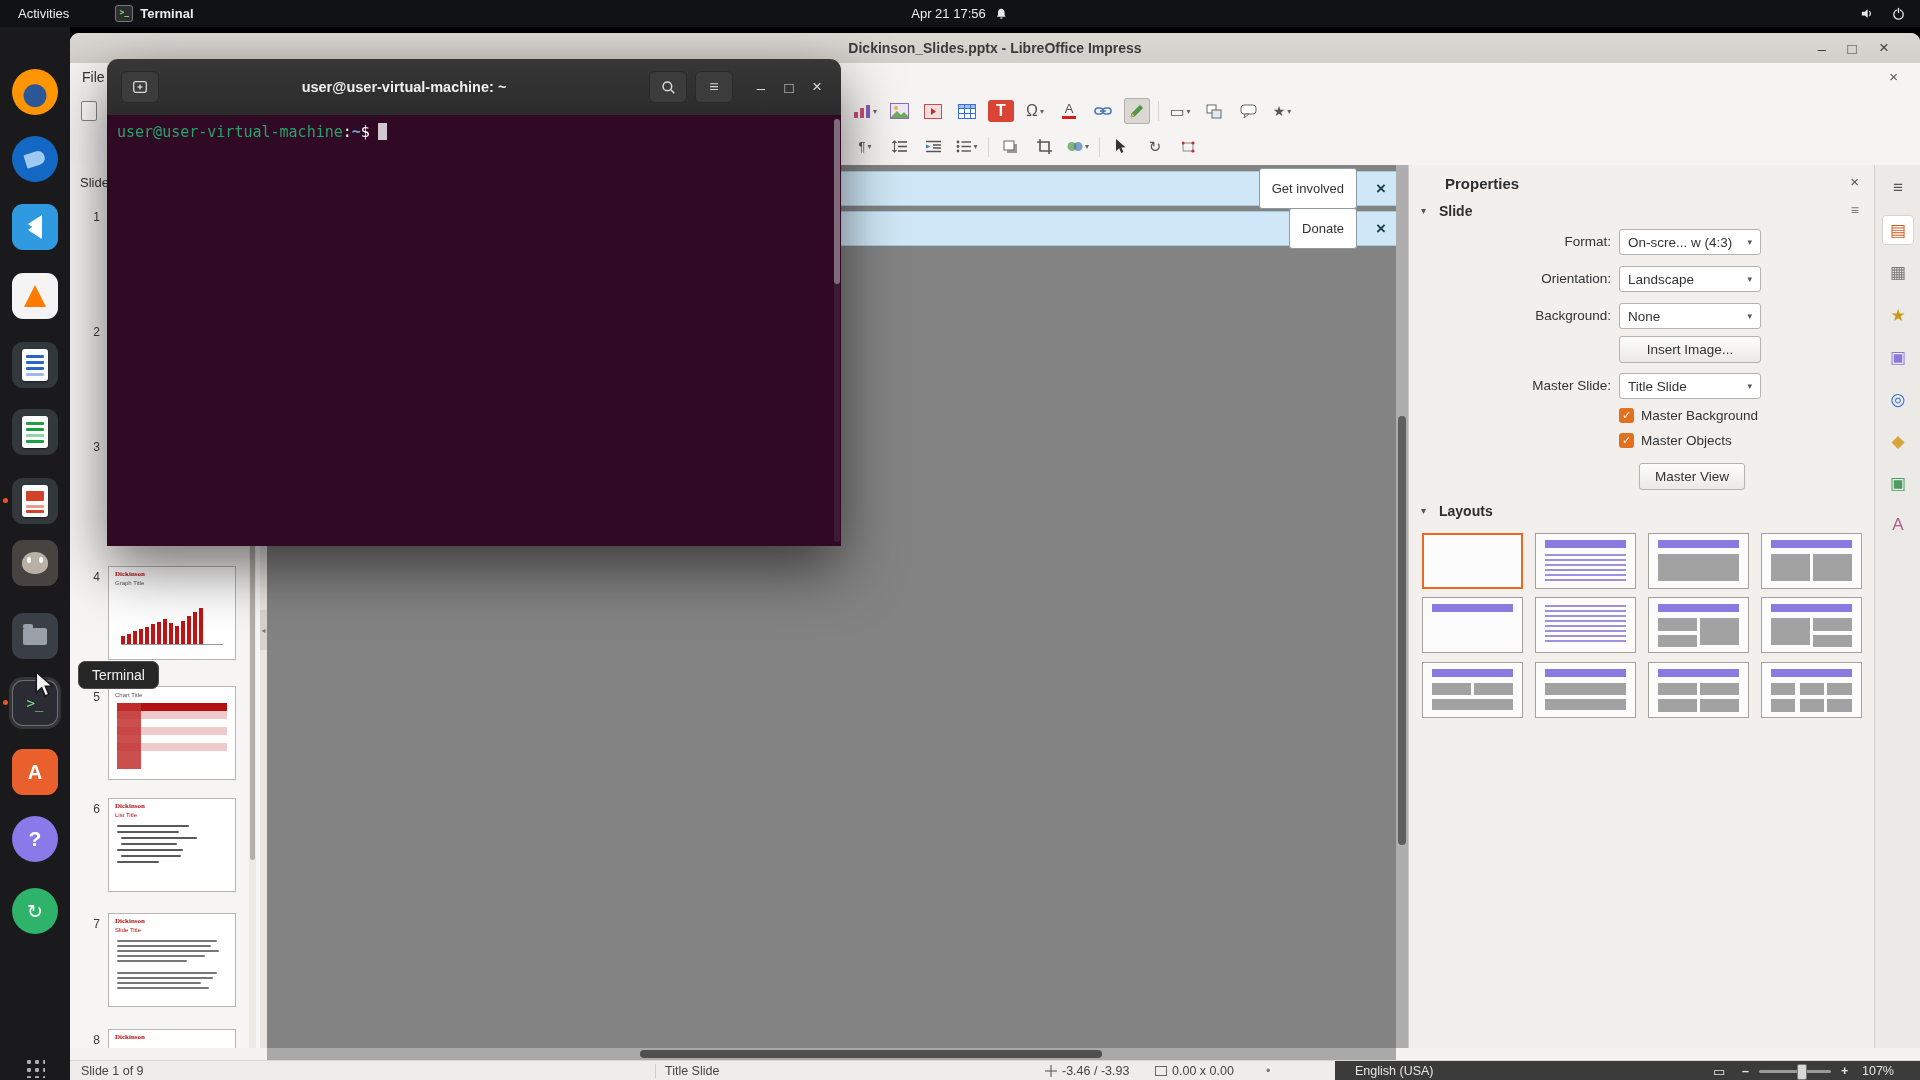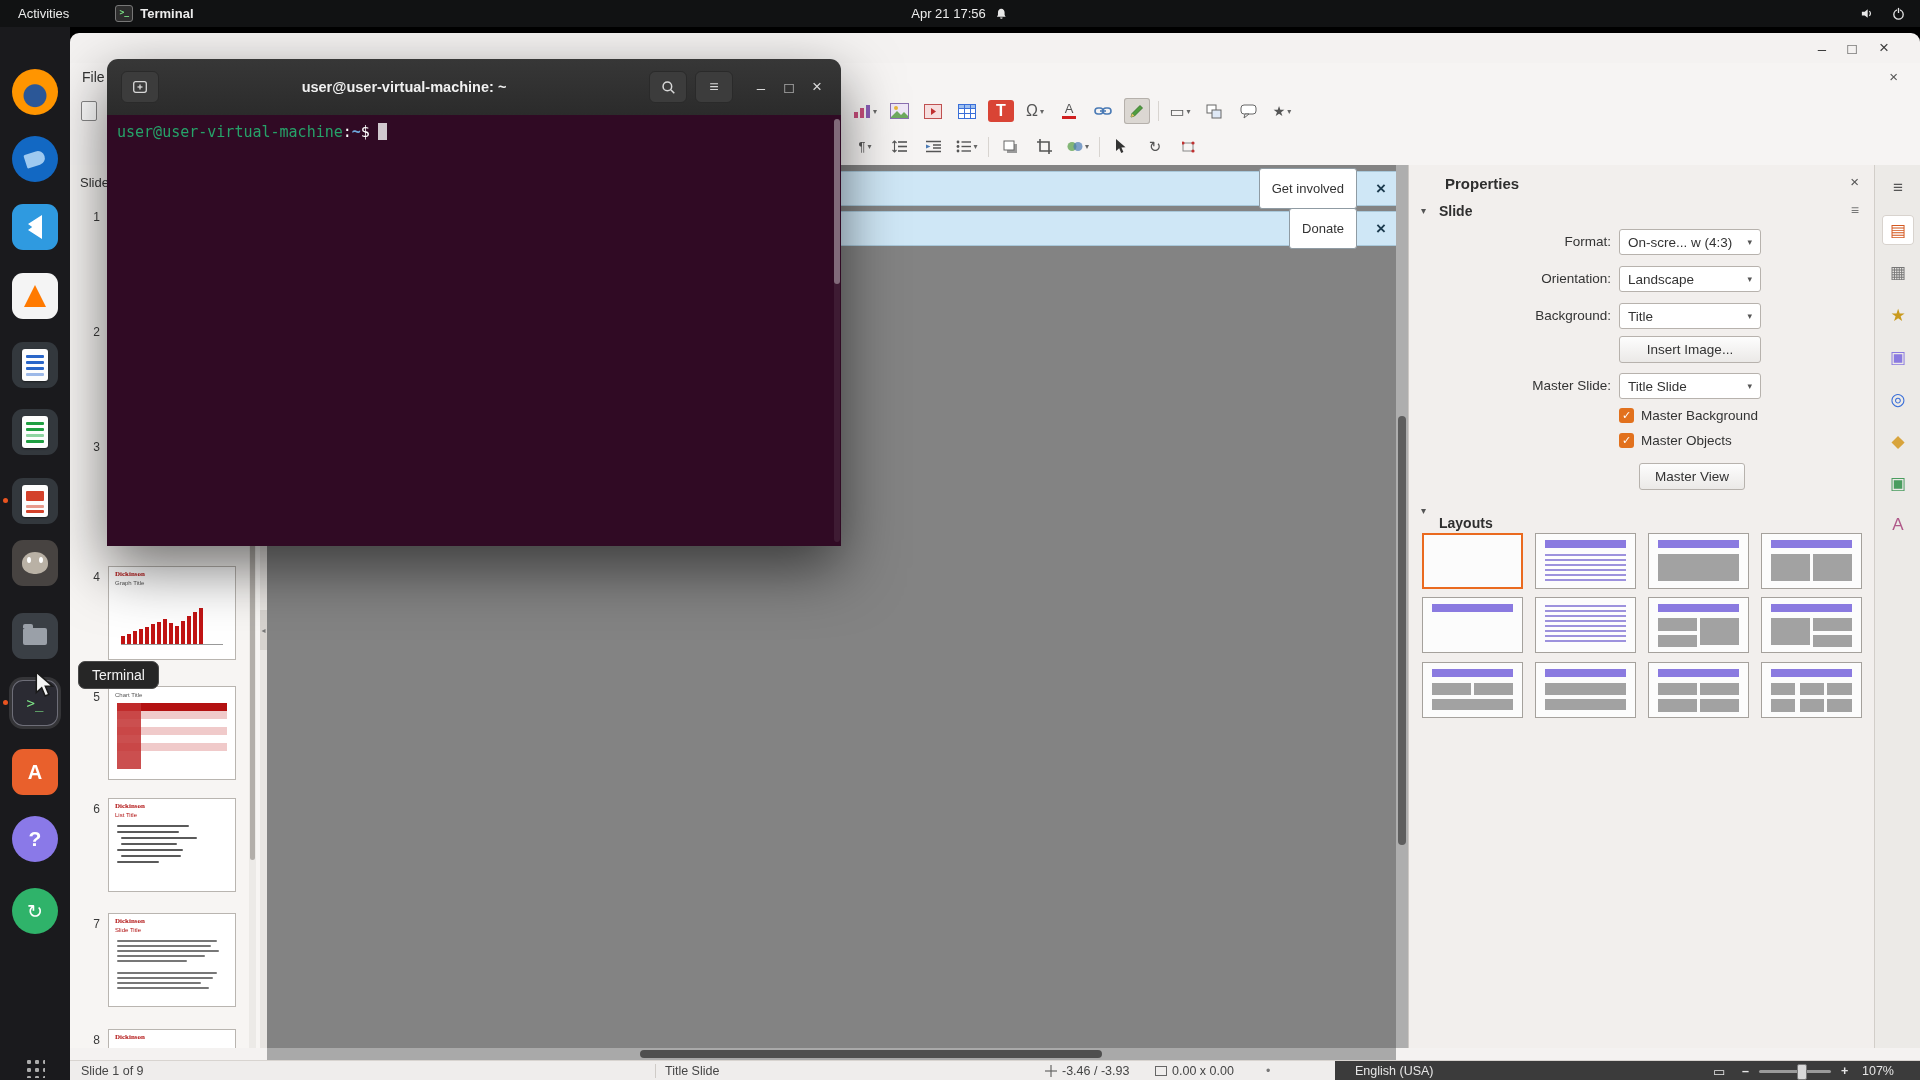--- a/index.html
+++ b/index.html
@@ -225,20 +225,23 @@
   </div>
   <div class="dicon" style="top:861px;background:#2fb36a;border-radius:50%;">
     <span style="color:#fff;font-size:19px;">↻</span>
   </div>
   <div class="dicon" style="top:1018px;">
     <div class="grid9"></div>
   </div>
 </div>
 
 <div id="impress">
+  <div id="ititle">
+    <span>Dickinson_Slides.pptx - LibreOffice Impress</span>
+  </div>
   <span class="wctl" style="right:84px;">–</span>
   <span class="wctl" style="right:54px;">□</span>
   <span class="wctl" style="right:22px;font-size:17px;">×</span>
 
   <div id="imenu">
     <span style="position:absolute;left:12px;top:6px;">File</span>
     <span style="position:absolute;right:22px;top:5px;color:#555;font-size:15px;">×</span>
   </div>
 
   <div id="itool1" class="toolrow">
@@ -526,21 +529,21 @@
     </div>
 
     <span class="plabel" style="top:101px;">Orientation:</span>
     <div class="dd" style="top:101px;">
       <span>Landscape</span>
       <span class="dar">▾</span>
     </div>
 
     <span class="plabel" style="top:138px;">Background:</span>
     <div class="dd" style="top:138px;">
-      <span>Title</span>
+      <span>None</span>
       <span class="dar">▾</span>
     </div>
 
     <button class="pbtn" style="left:210px;top:171px;width:142px;height:27px;">Insert Image...</button>
 
     <span class="plabel" style="top:208px;">Master Slide:</span>
     <div class="dd" style="top:208px;">
       <span>Title Slide</span>
       <span class="dar">▾</span>
     </div>
@@ -550,21 +553,21 @@
       <span>Master Background</span>
     </div>
     <div class="cbrow" style="top:268px;">
       <span class="cbx">✓</span>
       <span>Master Objects</span>
     </div>
 
     <button class="pbtn" style="left:230px;top:298px;width:106px;height:27px;">Master View</button>
 
     <span style="position:absolute;left:12px;top:340px;font-size:10px;color:#555;">▾</span>
-    <span class="sect" style="left:30px;top:338px;margin-top:12px;">Layouts</span>
+    <span class="sect" style="left:30px;top:338px;">Layouts</span>
 
     <div class="lay sel" style="left:13px;top:368px;"></div>
     <div class="lay" style="left:126px;top:368px;">
       <span class="tb"></span>
         <span class="st" style="left:9px;right:9px;top:20px;bottom:7px;"></span>
     </div>
     <div class="lay" style="left:239px;top:368px;">
       <span class="tb"></span>
         <span class="cb" style="left:9px;right:9px;top:20px;bottom:7px;"></span>
     </div>

